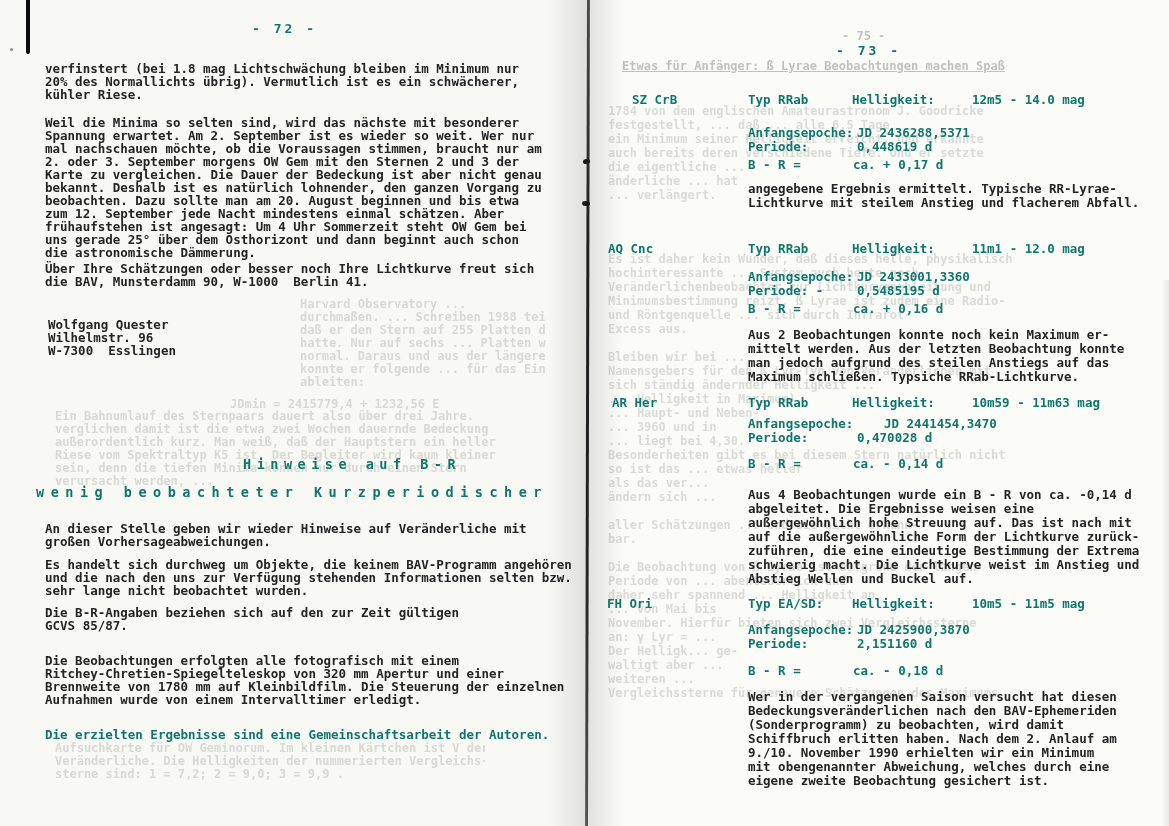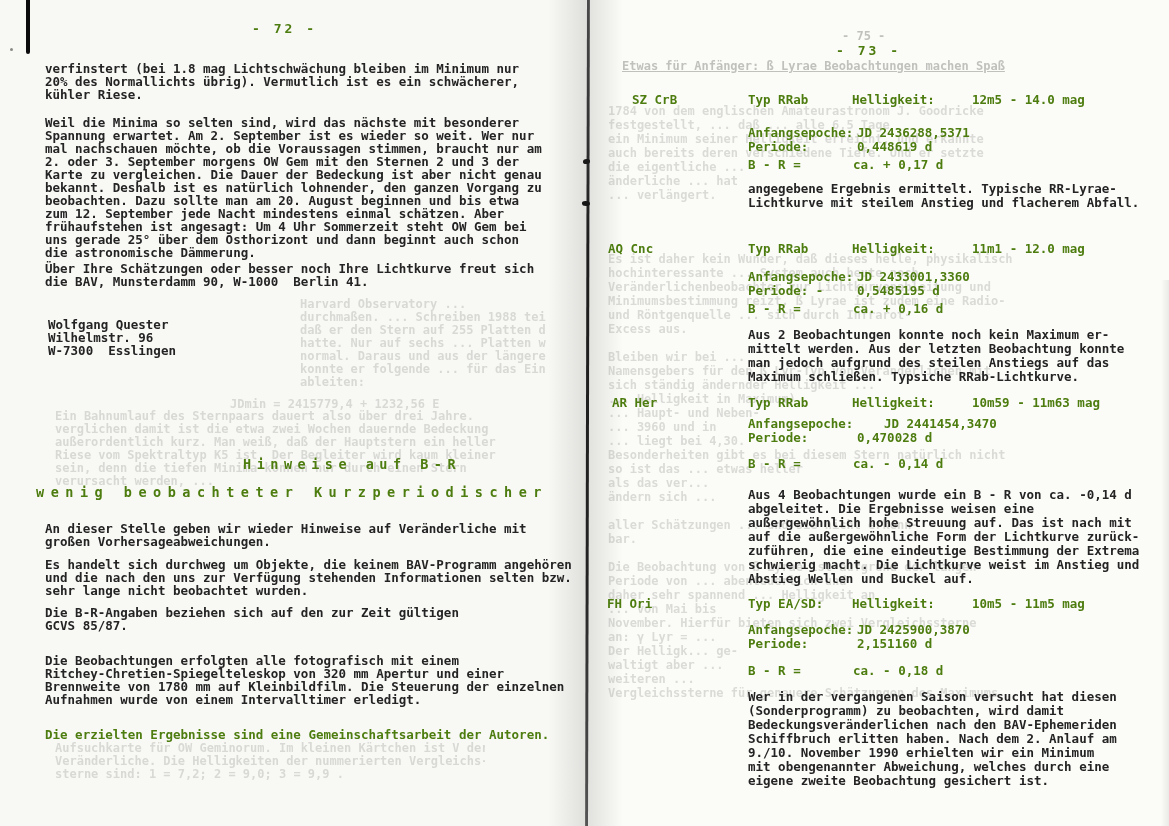--- a/index.html
+++ b/index.html
@@ -14,21 +14,21 @@
   .gutter-line{position:absolute;left:586px;top:0;width:3px;height:826px;
     background:linear-gradient(180deg,#4a4a4a,#1c1c1c 30%,#232323 70%,#555);transform:rotate(0.12deg);}
   .speck1{position:absolute;left:583px;top:159px;width:7px;height:5px;background:#1a1a1a;border-radius:50% 40% 50% 40%;}
   .speck2{position:absolute;left:582px;top:201px;width:8px;height:5px;background:#161616;border-radius:40% 55% 45% 50%;}
   .edge-dash{position:absolute;left:26px;top:0;width:4px;height:54px;background:#0b0b0b;border-radius:0 0 2px 2px;}
   .edge-speck{position:absolute;left:10px;top:48px;width:3px;height:3px;background:#8a8a86;border-radius:50%;}
   .right-edge-shade{position:absolute;left:1161px;top:280px;width:8px;height:546px;
     background:linear-gradient(90deg,rgba(0,0,0,0),rgba(0,0,0,0.07));}
 
   
-  .tl{position:absolute;white-space:pre;font-weight:700;font-size:12.5px;line-height:13px;color:#4d7c0f;z-index:3;}
+  .tl{position:absolute;white-space:pre;font-weight:700;font-size:12.5px;line-height:13px;color:#0f766e;z-index:3;}
   .lines{position:absolute;font-weight:700;font-size:12.5px;line-height:13px;color:#242424;z-index:3;}
   .lines div{white-space:pre;}
   .lh14{line-height:14px;}
   .pagenum{letter-spacing:3px;font-size:13px;}
   .h1{letter-spacing:5.5px;font-size:13.5px;}
   .h2{letter-spacing:6.5px;font-size:13.5px;}
 
   
   .ghost{position:absolute;z-index:1;color:rgba(92,92,86,0.20);filter:blur(0.45px);
          font-weight:700;font-size:12px;line-height:13px;overflow:hidden;}
@@ -240,22 +240,22 @@
       <span class="tl" style="left:852px;top:597px">Helligkeit:</span>
       <span class="tl" style="left:972px;top:597px">10m5 - 11m5 mag</span>
       <span class="tl" style="left:748px;top:623px">Anfangsepoche:</span>
       <span class="tl" style="left:857px;top:623px">JD 2425900,3870</span>
       <span class="tl" style="left:748px;top:637px">Periode:</span>
       <span class="tl" style="left:857px;top:637px">2,151160 d</span>
       <span class="tl" style="left:748px;top:664px">B - R =</span>
       <span class="tl" style="left:853px;top:664px">ca. - 0,18 d</span>
       <div class="lines lh14" style="left:748px;top:690px">
           <div>Wer in der vergangenen Saison versucht hat diesen</div>
+          <div>Bedeckungsveränderlichen nach den BAV-Ephemeriden</div>
           <div>(Sonderprogramm) zu beobachten, wird damit</div>
-          <div>Bedeckungsveränderlichen nach den BAV-Ephemeriden</div>
           <div>Schiffbruch erlitten haben. Nach dem 2. Anlauf am</div>
           <div>9./10. November 1990 erhielten wir ein Minimum</div>
           <div>mit obengenannter Abweichung, welches durch eine</div>
           <div>eigene zweite Beobachtung gesichert ist.</div>
         </div>
     </div>
   </div>
 
   <div class="shade-left"></div>
   <div class="shade-right"></div>

